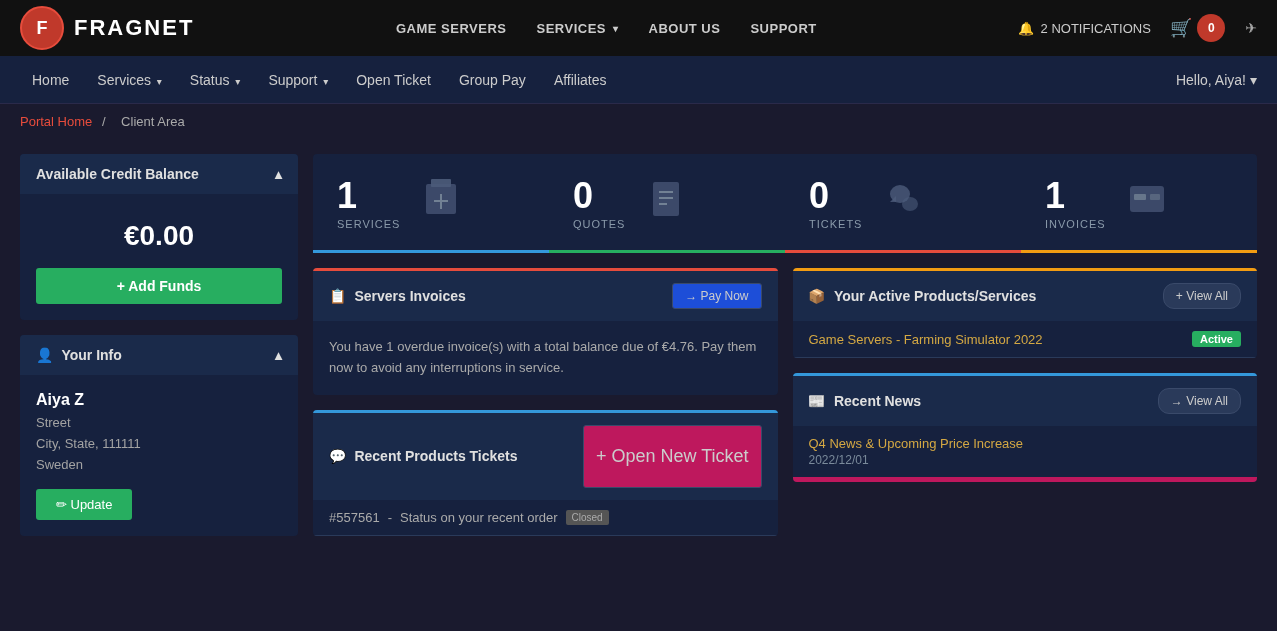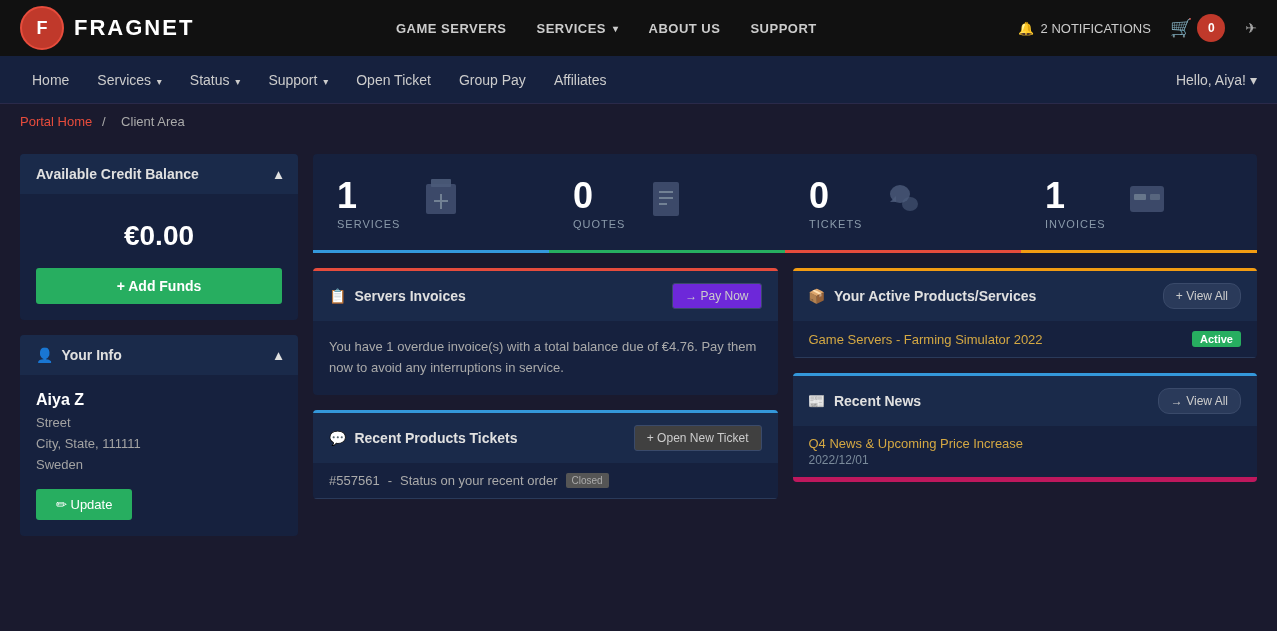--- a/index.html
+++ b/index.html
@@ -293,46 +293,46 @@
     .panel-card-header.orange { border-top-color: #f39c12; }
 
     .panel-card-body {
       padding: 16px;
       font-size: 13px;
       color: #aaa;
       line-height: 1.6;
     }
 
     .pay-now-btn {
-      background: #6d28d9;
+      background: #1d4ed8;
       color: #ccc;
       border: 1px solid #3a4a6a;
       padding: 5px 12px;
       border-radius: 3px;
       font-size: 12px;
       cursor: pointer;
       white-space: nowrap;
     }
     .view-all-btn {
       background: #2a3a5a;
       color: #ccc;
       border: 1px solid #3a4a6a;
       padding: 5px 12px;
       border-radius: 11px;
       font-size: 12px;
       cursor: pointer;
       white-space: nowrap;
     }
     .open-ticket-btn {
-      background: #404040;
+      background: #be185d;
       color: #ccc;
       border: 1px solid #3a4a6a;
-      padding: 5px 12px;
+      padding: 20px 12px;
       border-radius: 3px;
-      font-size: 12px;
+      font-size: 18px;
       cursor: pointer;
       white-space: nowrap;
     }
 
     .active-badge {
       background: #27ae60;
       color: white;
       font-size: 11px;
       padding: 2px 8px;
       border-radius: 3px;

